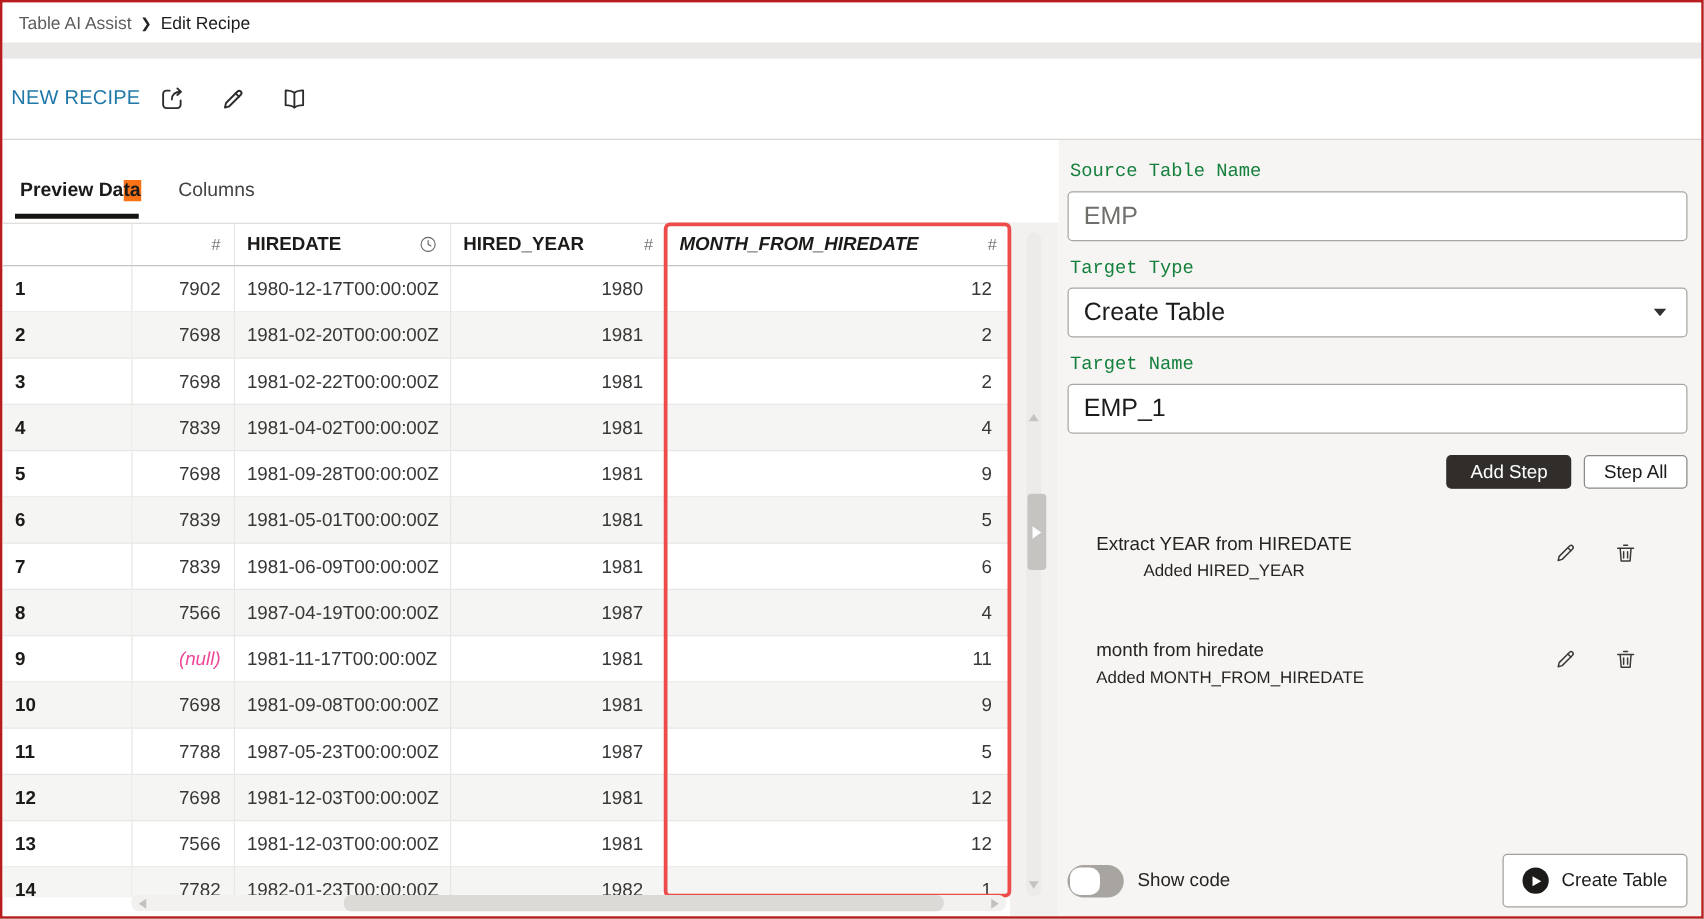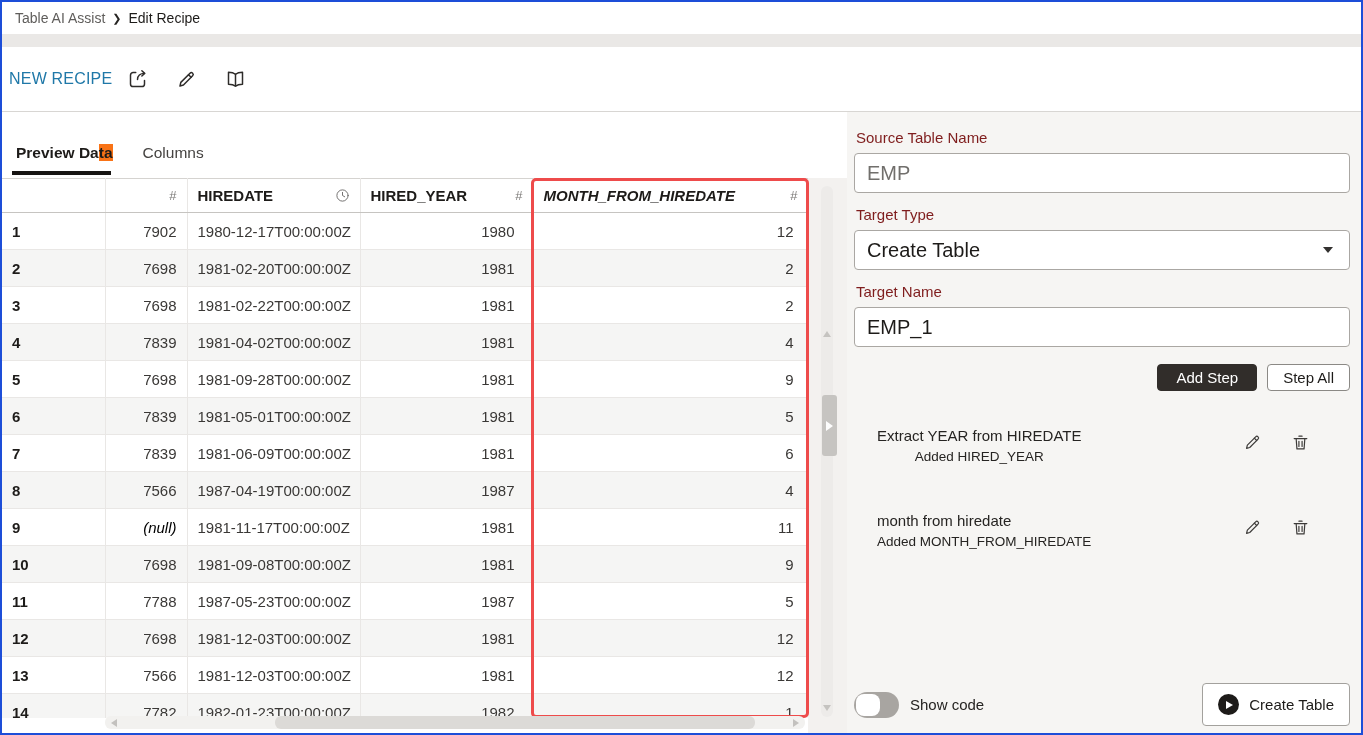--- a/index.html
+++ b/index.html
@@ -1,20 +1,20 @@
 <!DOCTYPE html>
 <html><head>
 <meta charset="utf-8">
 <style>
   * { margin:0; padding:0; box-sizing:border-box; }
   html,body { background:#888; }
   body { font-family:"Liberation Sans","DejaVu Sans",sans-serif; }
   .screen{
     position:relative; width:1363px; height:735px; background:#fff;
-    border:2px solid #1d4ed8; overflow:hidden;
+    border:2px solid #b91c1c; overflow:hidden;
     --red:#ee4b4b; --blue:#1f78a8; --dark:#312d2a;
   }
   
   .crumb-bar{ height:32px; display:flex; align-items:center; padding-left:13px; background:#fff; }
   .crumb-parent{ font-size:14px; color:#5f5d5b; }
   .crumb-chev{ font-size:11px; font-weight:bold; color:#262422; margin:0 7px; }
   .crumb-current{ font-size:14px; color:#1d1b19; }
   .page-strip{ height:13px; background:#eae8e6; }
   
   .toolbar{ height:64px; background:#fff; display:flex; align-items:center; padding-left:7px; }
@@ -43,40 +43,40 @@
   .grid th .th-flex{ display:flex; align-items:center; justify-content:space-between; }
   .grid th.h-month .col-name{ font-style:italic; }
   .type-icon{ font-size:13px; font-weight:normal; color:#7b7977; font-style:normal; }
   .clock-icon{ width:15px; height:15px; stroke:#6b6967; fill:none; stroke-width:1.5; stroke-linecap:round; }
   .grid td{ height:37px; border-bottom:1px solid #e9e7e5; border-right:1px solid #e9e7e5;
             font-size:15px; color:#3a3836; padding:0 10px; white-space:nowrap; overflow:hidden; }
   .grid tr:nth-child(even) td{ background:#f5f5f4; }
   td.c-num{ font-weight:bold; color:#1d1b19; }
   td.c-empno,td.c-year,td.c-month{ text-align:right; }
   td.c-year{ padding-right:18px; } td.c-month{ padding-right:14px; }
-  td.null-val{ font-style:italic; color:#000000;text-align:right; }
+  td.null-val{ font-style:italic; color:#ec4899;text-align:right; }
   
   .red-box{ position:absolute; left:529px; top:66px; width:278px; height:540px;
             border:3px solid var(--red); border-radius:5px; pointer-events:none; }
   
   .vscroll{ position:absolute; right:14px; top:74px; height:531px; width:12px; background:#edebe9; border-radius:6px; }
   .vs-up,.vs-down{ position:absolute; left:2px; width:0; height:0; border-left:4px solid transparent; border-right:4px solid transparent; cursor:pointer; }
   .vs-up{ top:145px; border-bottom:6px solid #c5c3c0; }
   .vs-down{ bottom:6px; border-top:6px solid #c5c3c0; }
   .split-handle{ position:absolute; right:10px; top:283px; width:15px; height:61px; background:#c6c4c1; border-radius:3px; cursor:pointer;
                  display:flex; align-items:center; justify-content:center; }
   .split-arrow{ width:0; height:0; border-top:5px solid transparent; border-bottom:5px solid transparent; border-left:7px solid #fdfdfd; }
   .hscroll{ position:absolute; left:103px; bottom:4px; width:700px; height:13px; background:#f2f1ef; border-radius:6px; }
   .hs-thumb{ position:absolute; left:170px; top:0; width:480px; height:13px; background:#dcdad7; border-radius:6px; cursor:pointer; }
   .hs-left,.hs-right{ position:absolute; top:3px; width:0; height:0; border-top:4px solid transparent; border-bottom:4px solid transparent; cursor:pointer; }
   .hs-left{ left:6px; border-right:6px solid #c3c1be; }
   .hs-right{ right:6px; border-left:6px solid #c3c1be; }
   
   .panel{ position:relative; flex:1; background:#f6f5f3; padding:17px 11px 0 7px; }
-  .fld-label{ display:block; font-size:15px; color:#7f1d1d; margin:0 0 7px 2px; }
+  .fld-label{ display:block; font-size:15px; color:#15803d; margin:0 0 7px 2px;font-family:Liberation Mono, monospace; }
   .tb{ height:40px; background:#fff; border:1px solid #aaa7a3; border-radius:4px; padding:0 12px;
        display:flex; align-items:center; font-size:20px; color:#1d1b19; margin-bottom:13px; }
   .tb-disabled{ color:#716f6c; }
   .select{ justify-content:space-between; cursor:pointer; }
   .caret{ width:0; height:0; border-left:5px solid transparent; border-right:5px solid transparent; border-top:6px solid #33312f; margin-right:4px; }
   .btn-row{ display:flex; justify-content:flex-end; gap:10px; margin-top:17px; }
   .btn{ height:27px; border-radius:4px; font-size:15px; font-family:inherit; cursor:pointer; }
   .btn-dark{ background:var(--dark); color:#fff; border:1px solid var(--dark); padding:0 18px; }
   .btn-light{ background:#fff; color:#1d1b19; border:1px solid #8b8985; padding:0 15px; }
   .steps{ margin-top:36px; padding-left:23px; }

